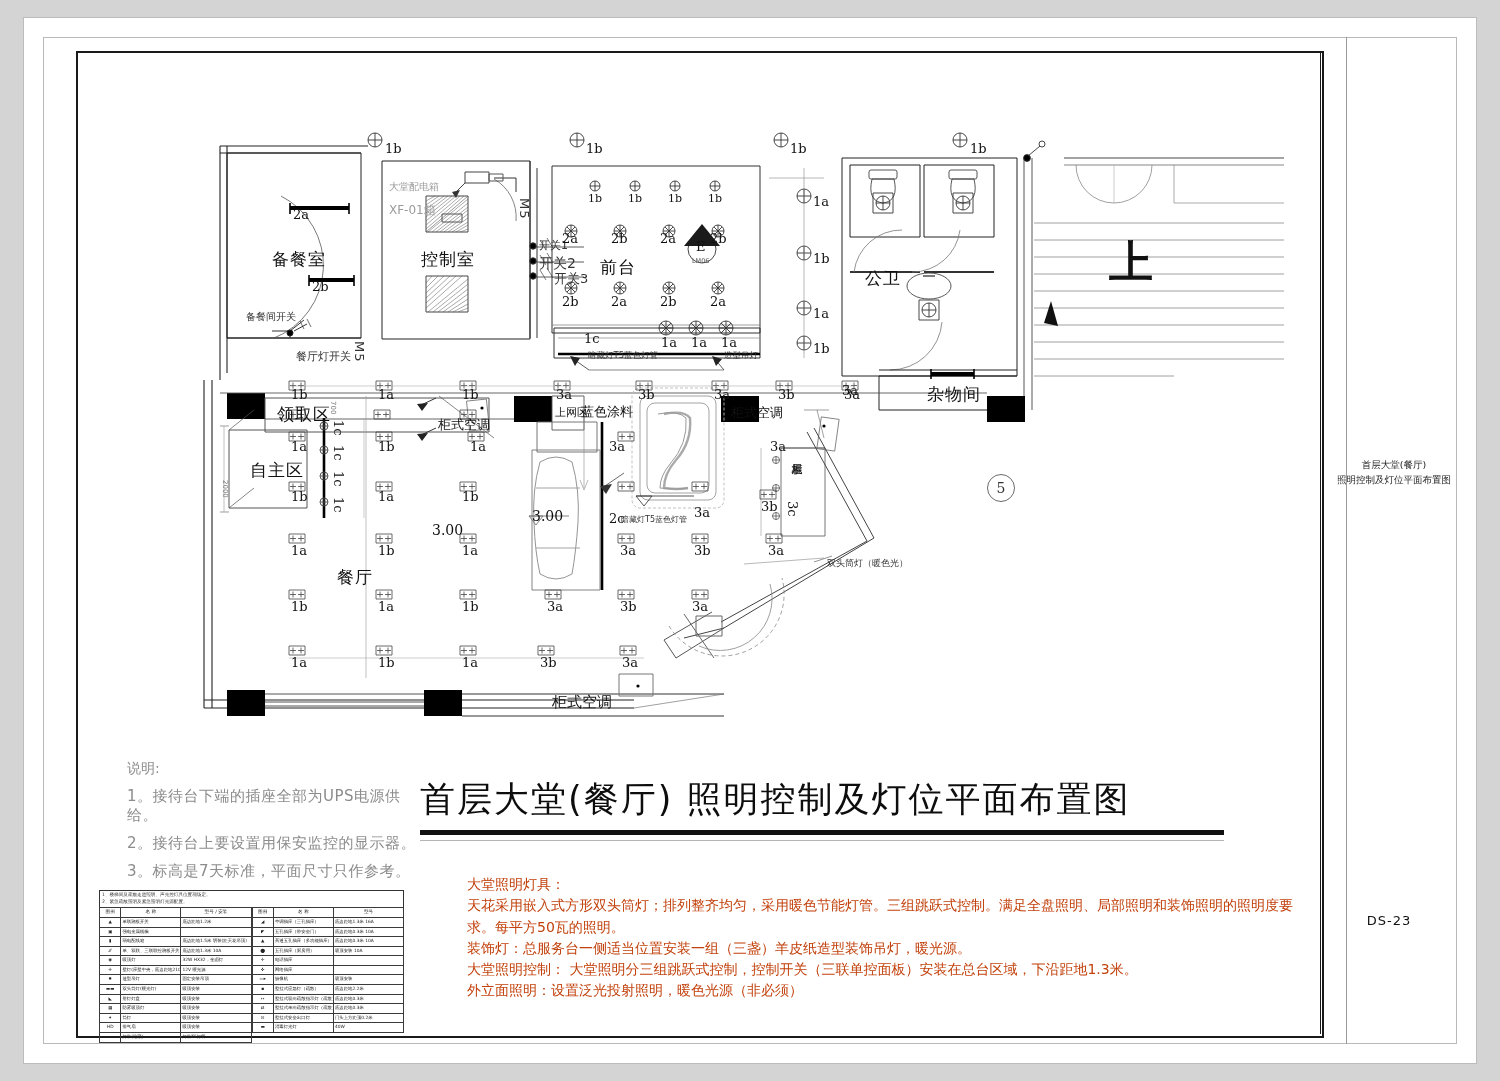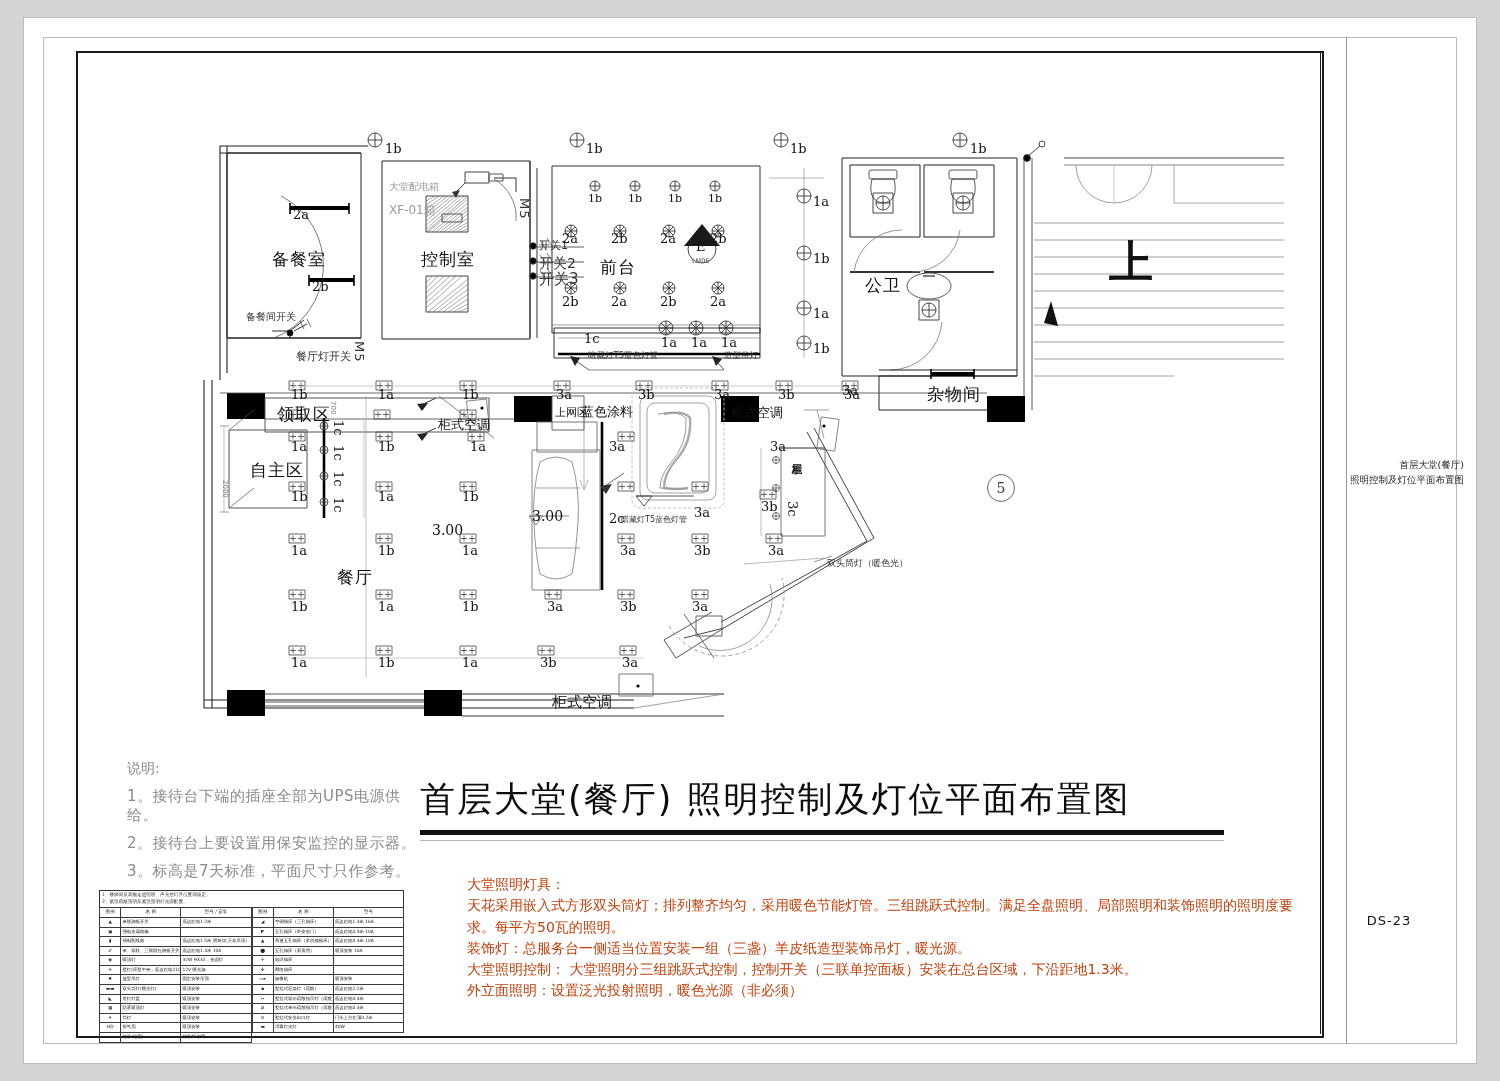--- a/index.html
+++ b/index.html
@@ -76,21 +76,21 @@
   table.lg td,table.lg th{border:1px solid #3a3a3a;font-family:"DejaVu Sans",sans-serif;font-size:4.4px;color:#222;padding:0 1px;height:8.6px;line-height:8.6px;overflow:hidden;white-space:nowrap;}
   table.lg th{font-size:4.6px;text-align:center;font-weight:400;}
   .lg .c-sym{width:13%;text-align:center;}
   .lg .c-nm{width:40%;}
   .lg .c-rm{width:47%;}
   .lgwrap{display:flex;gap:0;}
   .lgwrap > div{flex:1;}
 
   
   .rtitle{
-    position:absolute;left:1300px;top:440px;width:140px;text-align:right;
+    position:absolute;left:1300px;top:440px;width:140px;text-align:center;
     font-family:"DejaVu Sans",sans-serif;font-size:9.5px;line-height:1.55;color:#222;
   }
   .dsno{
     position:absolute;left:1300px;top:895px;width:130px;text-align:center;
     font-family:"DejaVu Sans",sans-serif;font-size:13px;letter-spacing:1px;color:#111;
   }
   .circ5{
     position:absolute;left:963px;top:456px;width:26px;height:26px;border:1px solid #6a6a6a;border-radius:50%;
     font-family:"DejaVu Serif",serif;font-size:14px;color:#333;text-align:center;line-height:26px;
   }
@@ -663,38 +663,38 @@
       <path d="M612 478 L670 478"></path>
       <path d="M612 478 L620 488 L628 478 Z"></path>
       <path d="M505 498 L545 498" stroke="#777"></path>
       <path d="M505 498 L512 507 L519 498 Z" stroke="#777"></path>
     </g>
   </svg>
 
   <div class="lbl room" style="left:248px;top:233px;">备餐室</div>
   <div class="lbl room" style="left:397px;top:233px;">控制室</div>
   <div class="lbl room" style="left:576px;top:241px;">前台</div>
-  <div class="lbl room" style="left:841px;top:259px;">公卫</div>
+  <div class="lbl room" style="left:841px;top:252px;">公卫</div>
   <div class="lbl room" style="left:903px;top:354px;margin-top:14px;">杂物间</div>
   <div class="lbl room" style="left:253px;top:388px;">领取区</div>
   <div class="lbl room" style="left:226px;top:444px;">自主区</div>
   <div class="lbl room" style="left:313px;top:551px;">餐厅</div>
   <div class="lbl room-sm" style="left:531px;top:389px;">上网区</div>
   <div class="lbl room-sm vert" style="left:767px;top:437px;height:56px;">展示柜</div>
 
   <div class="up">上</div>
 
   <div class="lbl note-s grey" style="left:365px;top:164px;font-size:10px;">大堂配电箱</div>
   <div class="lbl note-s grey" style="left:365px;top:186px;font-size:12px;">XF-01箱</div>
 
   <div class="lbl note-s" style="left:222px;top:294px;font-size:10px;">备餐间开关</div>
   <div class="lbl note-s" style="left:272px;top:333px;font-size:11px;">餐厅灯开关</div>
   <div class="lbl note-s" style="left:515px;top:222px;font-size:11px;">开关1</div>
   <div class="lbl note-s" style="left:515px;top:238px;font-size:14px;">开关2</div>
-  <div class="lbl note-s" style="left:515px;top:254px;font-size:15px;">开关3</div>
+  <div class="lbl note-s" style="left:515px;top:254px;font-size:13px;padding-left:15px;">开关3</div>
 
   <div class="lbl note-s vert" style="left:494px;top:180px;font-size:13px;letter-spacing:1px;">M5</div>
   <div class="lbl note-s vert" style="left:329px;top:323px;font-size:13px;letter-spacing:1px;">M5</div>
 
   <div class="lbl tag" style="left:672px;top:222px;font-size:13px;">E</div>
   <div class="lbl note-xs" style="left:668px;top:240px;">LM06</div>
 
   <div class="lbl note-s" style="left:564px;top:333px;font-size:8.5px;">暗藏灯T5蓝色灯管</div>
   <div class="lbl note-s" style="left:700px;top:333px;font-size:8.5px;">造型吊灯</div>
   <div class="lbl note-s" style="left:597px;top:498px;font-size:8px;">暗藏灯T5蓝色灯管</div>

